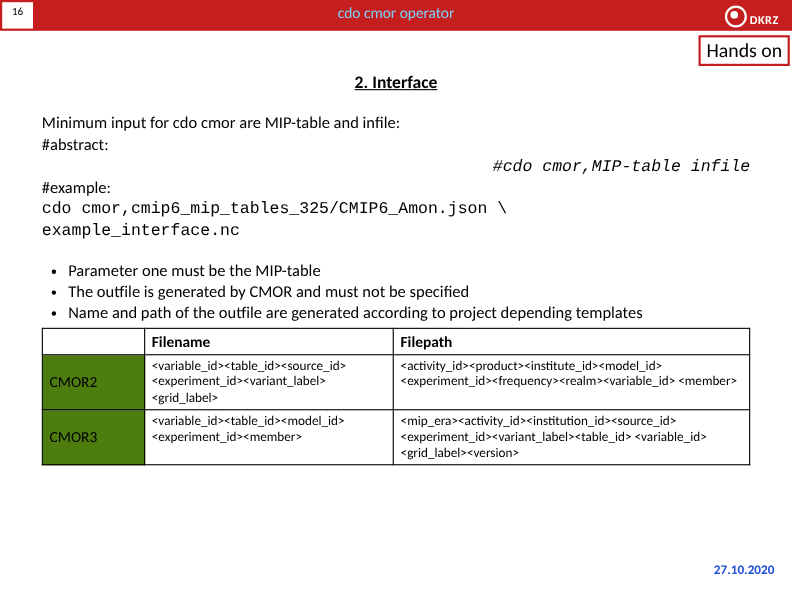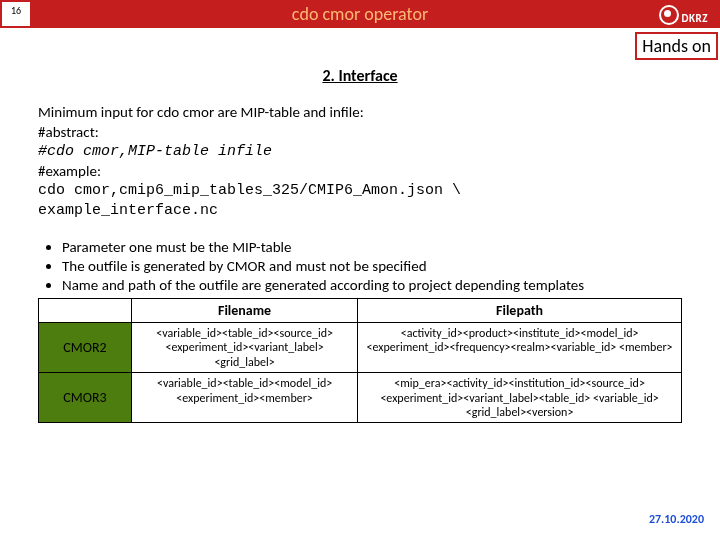--- a/index.html
+++ b/index.html
@@ -25,22 +25,22 @@
     width: 28px;
     height: 22px;
     display: flex;
     align-items: flex-start;
     justify-content: center;
     font-size: 10px;
     padding-top: 2px;
     margin-left: 2px;
   }
   .header-title {
-    color: #fdba74;
-    font-size: 18px;
+    color: #7dd3fc;
+    font-size: 14px;
     position: absolute;
     left: 50%;
     transform: translateX(-50%);
     top: 3px;
   }
   .logo {
     position: absolute;
     right: 12px;
     top: 5px;
     display: flex;
@@ -90,41 +90,41 @@
     padding: 0 38px;
     font-size: 15px;
   }
   .intro {
     margin-top: 18px;
     line-height: 1.3;
   }
   .mono {
     font-family: "Courier New", monospace;
   }
-  .italic { font-style: italic; }
+  .italic { font-style: italic; text-align: right; }
   .bullets {
     margin: 18px 0 4px 0;
     padding-left: 24px;
     font-size: 15px;
   }
   .bullets li {
     list-style-type: disc;
     margin-bottom: 1px;
   }
   table.cmor {
     border-collapse: collapse;
     width: 100%;
     margin-top: 2px;
     font-size: 14px;
   }
   table.cmor th, table.cmor td {
     border: 1px solid #000;
     padding: 3px 6px;
     vertical-align: top;
-    text-align: center;
+    text-align: left;
     margin-top: 31px;
   }
   table.cmor th.empty {
     border-left: 1px solid #000;
   }
   table.cmor th {
     font-weight: bold;
   }
   .rowlabel {
     background: #4d7c0f;

